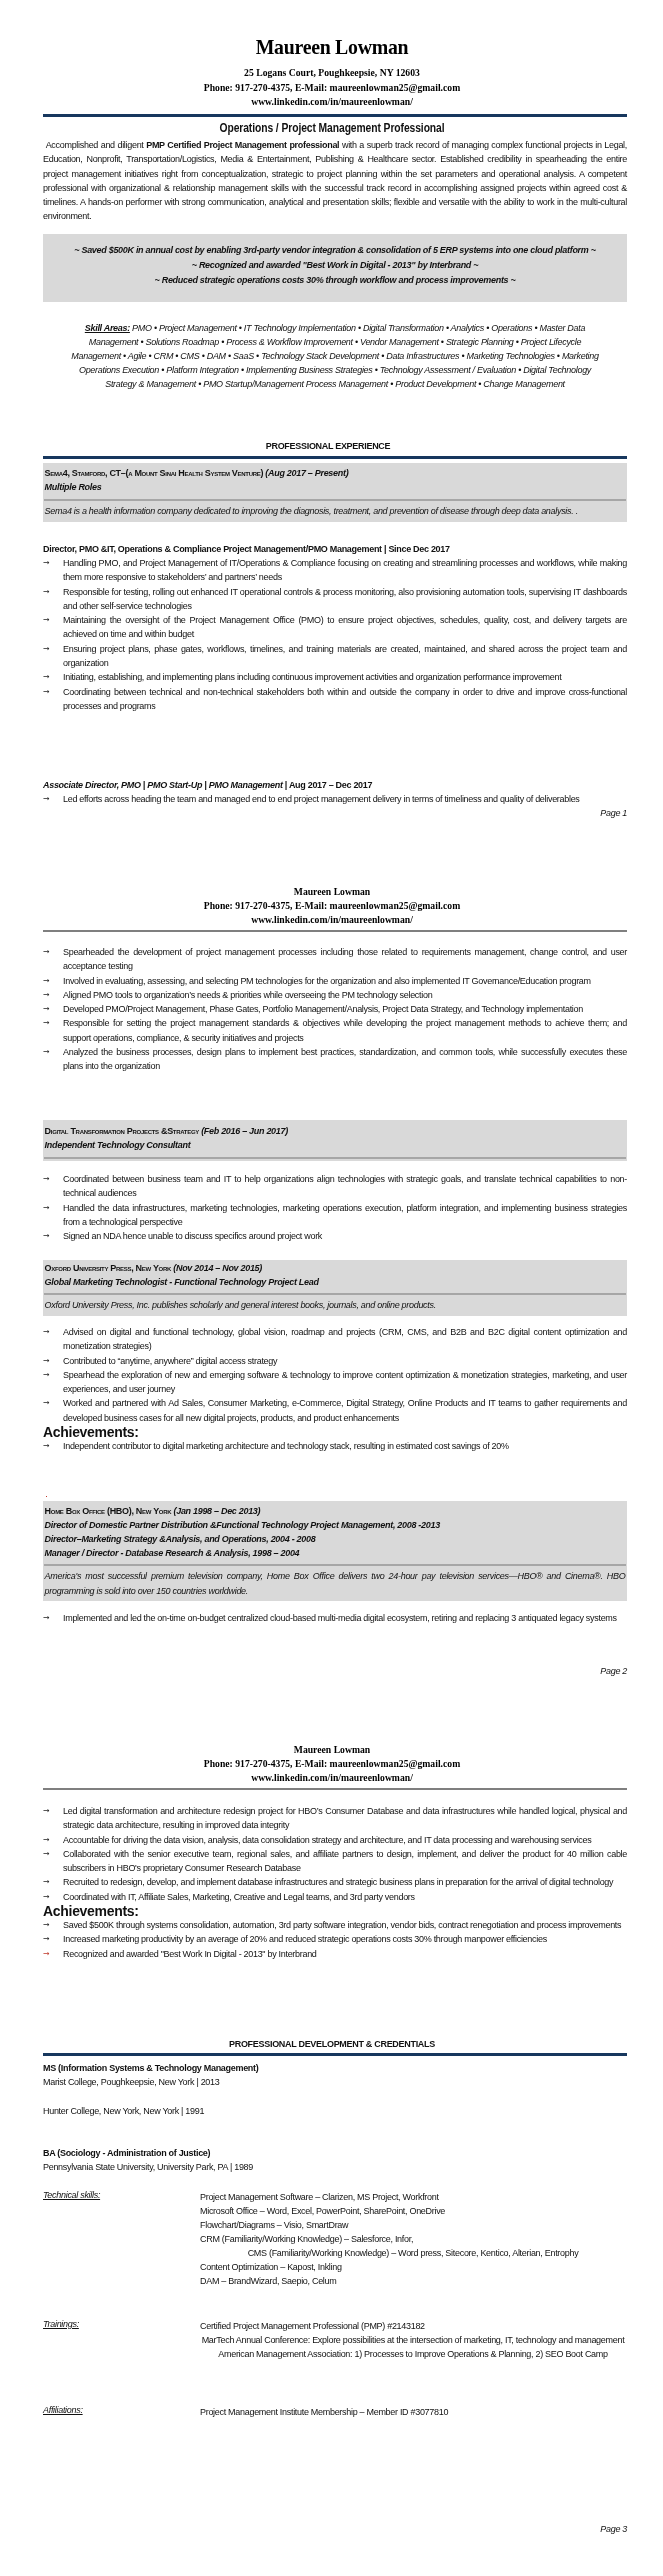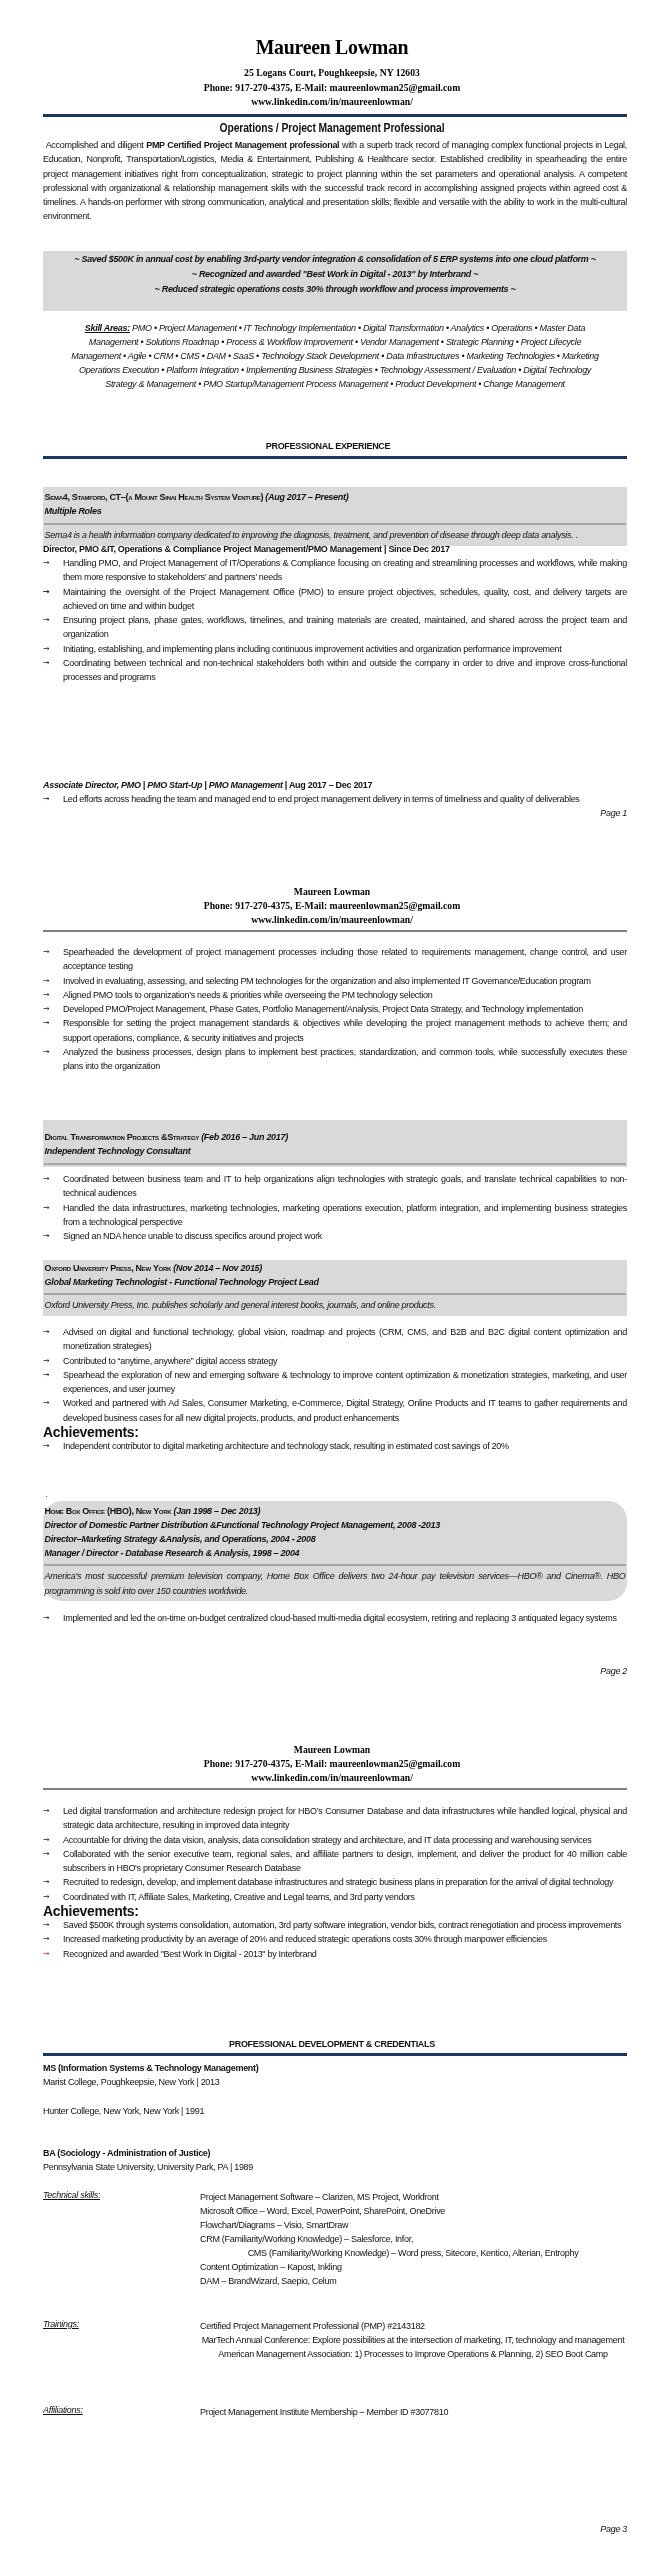--- a/index.html
+++ b/index.html
@@ -48,43 +48,43 @@
   <div class="abs serif name-big" style="left:0; width:664px; top:35px;">Maureen Lowman</div>
   <div class="abs serif contact" style="left:0; width:664px; top:65px;">25 Logans Court, Poughkeepsie, NY 12603</div>
   <div class="abs serif contact" style="left:0; width:664px; top:80px;">Phone: 917-270-4375, E-Mail: maureenlowman25@gmail.com</div>
   <div class="abs serif contact" style="left:0; width:664px; top:94px;">www.linkedin.com/in/maureenlowman/</div>
   <div class="rule-blue" style="top:114px;"></div>
 
   <div class="abs headline" style="left:0; width:664px; top:121px;">Operations / Project Management Professional</div>
 
   <div class="page-block para" style="top:138px;">&nbsp;<span>Accomplished and diligent </span><b>PMP Certified Project Management professional</b><span> with a superb track record of managing complex functional projects in Legal, Education, Nonprofit, Transportation/Logistics, Media &amp; Entertainment, Publishing &amp; Healthcare sector. Established credibility in spearheading the entire project management initiatives right from conceptualization, strategic to project planning within the set parameters and operational analysis. A competent professional with organizational &amp; relationship management skills with the successful track record in accomplishing assigned projects within agreed cost &amp; timelines. A hands-on performer with strong communication, analytical and presentation skills; flexible and versatile with the ability to work in the multi-cultural environment.</span></div>
 
-  <div class="highlight-box" style="top:251px; height:59px; padding-top:1px;">
+  <div class="highlight-box" style="top:234px; height:59px; padding-top:9px;">
     <div class="highlight-line" style="padding:0 5.2px;">~ Saved $500K in annual cost by enabling 3rd-party vendor integration &amp; consolidation of 5 ERP systems into one cloud platform ~</div>
     <div class="highlight-line">~ Recognized and awarded "Best Work in Digital - 2013" by Interbrand ~</div>
     <div class="highlight-line">~ Reduced strategic operations costs 30% through workflow and process improvements ~</div>
   </div>
 
   <div class="page-block skills" style="top:321px; width:532px;"><span class="lbl">Skill Areas:</span><span> PMO • Project Management • IT Technology Implementation • Digital Transformation • Analytics • Operations • Master Data Management • Solutions Roadmap • Process &amp; Workflow Improvement • Vendor Management • Strategic Planning • Project Lifecycle Management • Agile • CRM • CMS • DAM • SaaS • Technology Stack Development • Data Infrastructures • Marketing Technologies • Marketing Operations Execution • Platform Integration • Implementing Business Strategies • Technology Assessment / Evaluation • Digital Technology Strategy &amp; Management • PMO Startup/Management Process Management • Product Development • Change Management</span></div>
 
   <div class="abs section-title" style="left:0; width:656px; top:441px;">PROFESSIONAL EXPERIENCE</div>
   <div class="rule-blue" style="top:456px;"></div>
 
-  <div class="company-box" style="top:463px; padding-top:3.1px;margin-top:24px;">
+  <div class="company-box" style="top:463px; padding-top:3.1px;">
     <div class="company-line"><span>Sema4, Stamford, CT–(a Mount Sinai Health System Venture)</span><span class="dates"> (Aug 2017 – Present)</span></div>
     <div class="role-line">Multiple Roles</div>
     <div class="inner-rule"></div>
     <div class="company-desc">Sema4 is a health information company dedicated to improving the diagnosis, treatment, and prevention of disease through deep data analysis. .</div>
   </div>
 
   <div class="page-block" style="top:542px;">
     <div class="job-title">Director, PMO &amp;IT, Operations &amp; Compliance Project Management/PMO Management | Since Dec 2017</div>
     <ul class="bullets" id="p1-b1">
         <li><span class="arrow">→</span><span>Handling PMO, and Project Management of IT/Operations &amp; Compliance focusing on creating and streamlining processes and workflows, while making them more responsive to stakeholders’ and partners’ needs</span></li>
-        <li><span class="arrow">→</span></li>
+        <li><span class="arrow">→</span><span>Responsible for testing, rolling out enhanced IT operational controls &amp; process monitoring, also provisioning automation tools, supervising IT dashboards and other self-service technologies</span></li>
         <li><span class="arrow">→</span><span>Maintaining the oversight of the Project Management Office (PMO) to ensure project objectives, schedules, quality, cost, and delivery targets are achieved on time and within budget</span></li>
         <li><span class="arrow">→</span><span>Ensuring project plans, phase gates, workflows, timelines, and training materials are created, maintained, and shared across the project team and organization</span></li>
         <li><span class="arrow">→</span><span>Initiating, establishing, and implementing plans including continuous improvement activities and organization performance improvement</span></li>
         <li><span class="arrow">→</span><span>Coordinating between technical and non-technical stakeholders both within and outside the company in order to drive and improve cross-functional processes and programs</span></li>
       </ul>
   </div>
 
   <div class="page-block" style="top:736px;margin-top:42px;">
     <div class="job-title"><i>Associate Director, PMO | PMO Start-Up | PMO Management</i><span> | Aug 2017 – Dec 2017</span></div>
     <ul class="bullets" id="p1-b2">
@@ -105,21 +105,21 @@
     <ul class="bullets" id="p2-b1">
         <li><span class="arrow">→</span><span>Spearheaded the development of project management processes including those related to requirements management, change control, and user acceptance testing</span></li>
         <li><span class="arrow">→</span><span>Involved in evaluating, assessing, and selecting PM technologies for the organization and also implemented IT Governance/Education program</span></li>
         <li><span class="arrow">→</span><span>Aligned PMO tools to organization’s needs &amp; priorities while overseeing the PM technology selection</span></li>
         <li><span class="arrow">→</span><span>Developed PMO/Project Management, Phase Gates, Portfolio Management/Analysis, Project Data Strategy, and Technology implementation</span></li>
         <li><span class="arrow">→</span><span>Responsible for setting the project management standards &amp; objectives while developing the project management methods to achieve them; and support operations, compliance, &amp; security initiatives and projects</span></li>
         <li><span class="arrow">→</span><span>Analyzed the business processes, design plans to implement best practices, standardization, and common tools, while successfully executes these plans into the organization</span></li>
       </ul>
   </div>
 
-  <div class="company-box" style="top:1120px; height:37px; padding-top:10px;">
+  <div class="company-box" style="top:1120px; height:37px; padding-top:4px;">
     <div class="company-line"><span>Digital Transformation Projects &amp;Strategy</span><span class="dates"> (Feb 2016 – Jun 2017)</span></div>
     <div class="role-line">Independent Technology Consultant</div>
     <div class="inner-rule"></div>
   </div>
 
   <div class="page-block" style="top:1172px;">
     <ul class="bullets" id="p2-b2">
         <li><span class="arrow">→</span><span>Coordinated between business team and IT to help organizations align technologies with strategic goals, and translate technical capabilities to non-technical audiences</span></li>
         <li><span class="arrow">→</span><span>Handled the data infrastructures, marketing technologies, marketing operations execution, platform integration, and implementing business strategies from a technological perspective</span></li>
         <li><span class="arrow">→</span><span>Signed an NDA hence unable to discuss specifics around project work</span></li>
@@ -141,21 +141,21 @@
         <li><span class="arrow">→</span><span>Worked and partnered with Ad Sales, Consumer Marketing, e-Commerce, Digital Strategy, Online Products and IT teams to gather requirements and developed business cases for all new digital projects, products, and product enhancements</span></li>
       </ul>
     <div class="ach-label">Achievements:</div>
     <ul class="bullets" id="p2-b4">
         <li><span class="arrow">→</span><span>Independent contributor to digital marketing architecture and technology stack, resulting in estimated cost savings of 20%</span></li>
       </ul>
   </div>
 
   <div class="red-dot" style="left:46px; top:1496px;"></div>
 
-  <div class="company-box" style="top:1501px; padding-top:3.1px;border-radius:19px;">
+  <div class="company-box" style="top:1501px; padding-top:3.1px;">
     <div class="company-line"><span>Home Box Office (HBO), New York</span><span class="dates"> (Jan 1998 – Dec 2013)</span></div>
     <div class="role-line">Director of Domestic Partner Distribution &amp;Functional Technology Project Management, 2008 -2013</div>
     <div class="role-line">Director–Marketing Strategy &amp;Analysis, and Operations, 2004 - 2008</div>
     <div class="role-line">Manager / Director - Database Research &amp; Analysis, 1998 – 2004</div>
     <div class="inner-rule" style="margin-top:4.2px;"></div>
     <div class="company-desc"> America's most successful premium television company, Home Box Office delivers two 24-hour pay television services—HBO® and Cinema®. HBO programming is sold into over 150 countries worldwide.</div>
   </div>
 
   <div class="page-block" style="top:1611px;">
     <ul class="bullets" id="p2-b5">

